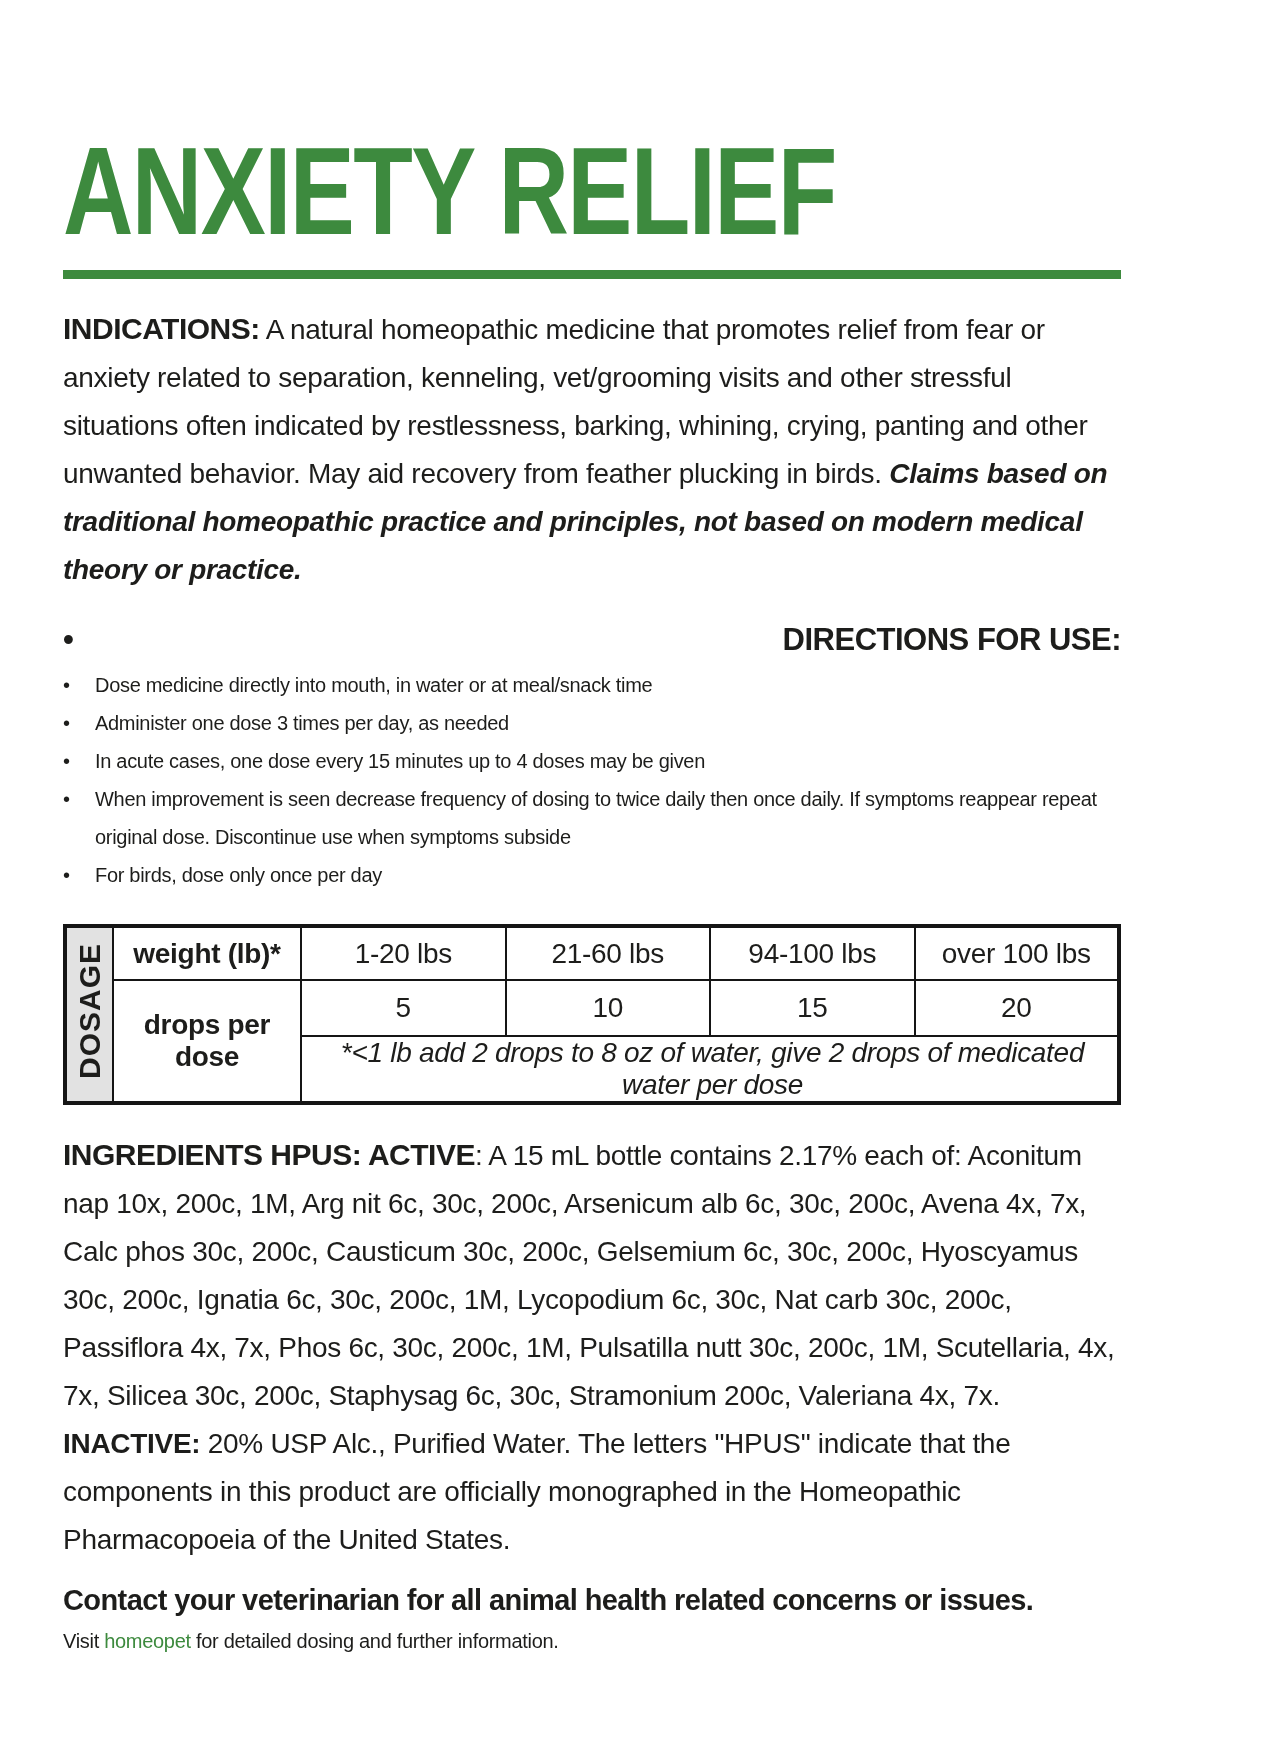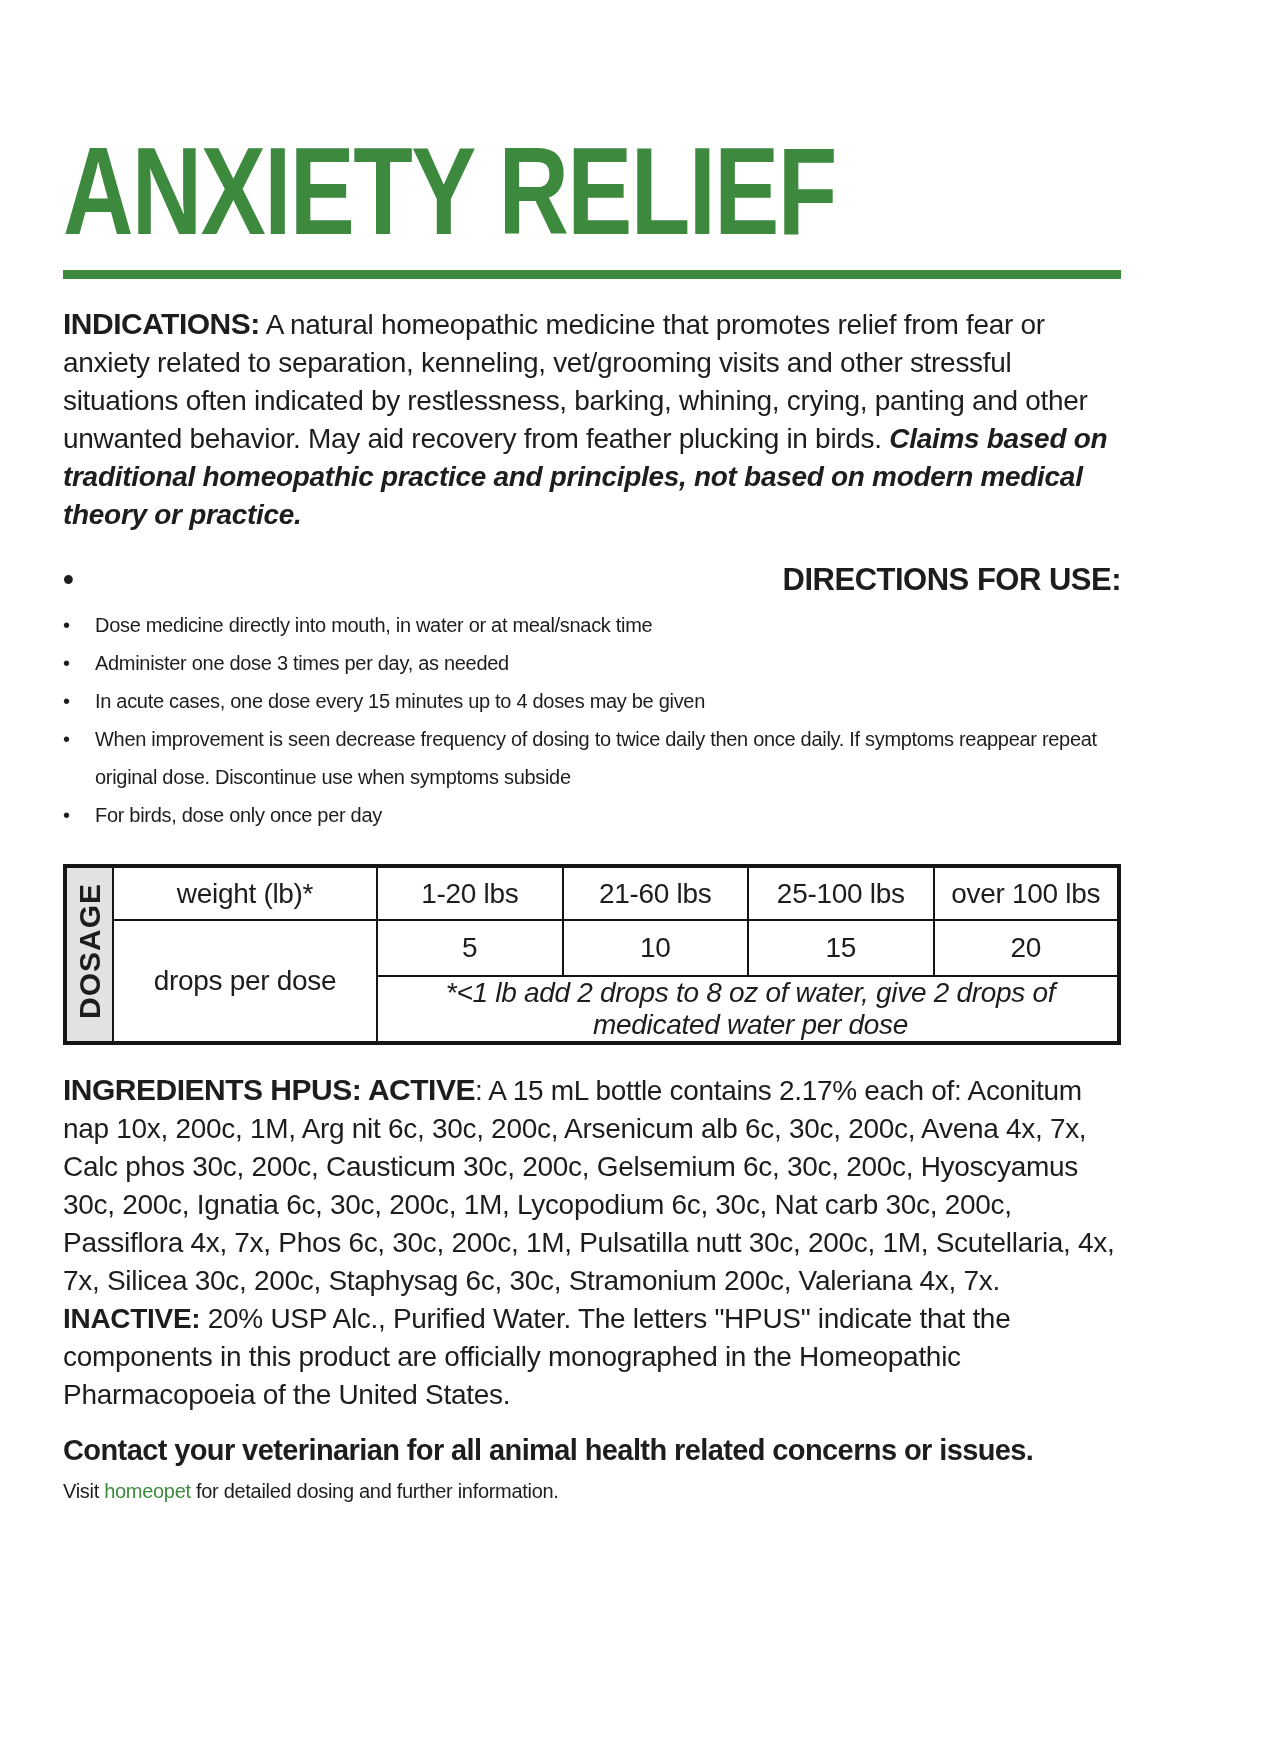--- a/index.html
+++ b/index.html
@@ -23,21 +23,21 @@
     color:var(--accent);
     transform:scaleX(0.78);
     transform-origin:left bottom;
     white-space:nowrap;
   }
   .rule { margin-top:14px; height:9px; background:var(--accent); width:100%; }
 
   
   .body-par {
     margin-top:26px;
-    font-size:28px; line-height:38px; letter-spacing:-0.3px;
+    font-size:28px; line-height:48px; letter-spacing:-0.3px;
   }
   .body-par strong.lead { font-size:30px; letter-spacing:-0.5px; }
   .bold-italic { font-weight:bold; font-style:italic; }
 
   
   .section-heading {
     margin-top:26px;
     font-size:31px; font-weight:bold; letter-spacing:-0.5px;
     position:relative; padding-left:32px; line-height:40px;text-align:right;
   }
@@ -59,21 +59,21 @@
     border:2px solid #151515;
     text-align:center; vertical-align:middle;
     font-size:28px; letter-spacing:-0.3px;
   }
   td.side-cell { width:48px; background:#e2e2e2; }
   .vertical-text {
     writing-mode:vertical-rl; transform:rotate(180deg);
     font-weight:bold; font-size:30px; letter-spacing:1px;
     display:inline-block; line-height:1;
   }
-  td.label-cell { width:264px; font-weight:normal; }
+  td.label-cell { width:188px; font-weight:bold; }
   tr.head-row td { height:54px; }
   tr.value-row td { height:56px; }
   tr.foot-row td { height:52px; }
   td.footnote-cell {
     text-align:left; font-style:italic;
     font-size:22px; letter-spacing:-0.4px;
     padding-left:10px; padding-right:4px;
   }
 
   
@@ -113,21 +113,21 @@
 
   <table class="dosage">
     <tbody>
       <tr class="head-row">
         <td class="side-cell" rowspan="3">
           <span class="vertical-text">DOSAGE</span>
         </td>
         <td class="label-cell">weight (lb)*</td>
         <td>1-20 lbs</td>
         <td>21-60 lbs</td>
-        <td>25-100 lbs</td>
+        <td>94-100 lbs</td>
         <td>over 100 lbs</td>
       </tr>
       <tr class="value-row">
         <td class="label-cell" rowspan="2">drops per dose</td>
         <td>5</td>
         <td>10</td>
         <td>15</td>
         <td>20</td>
       </tr>
       <tr class="foot-row">

